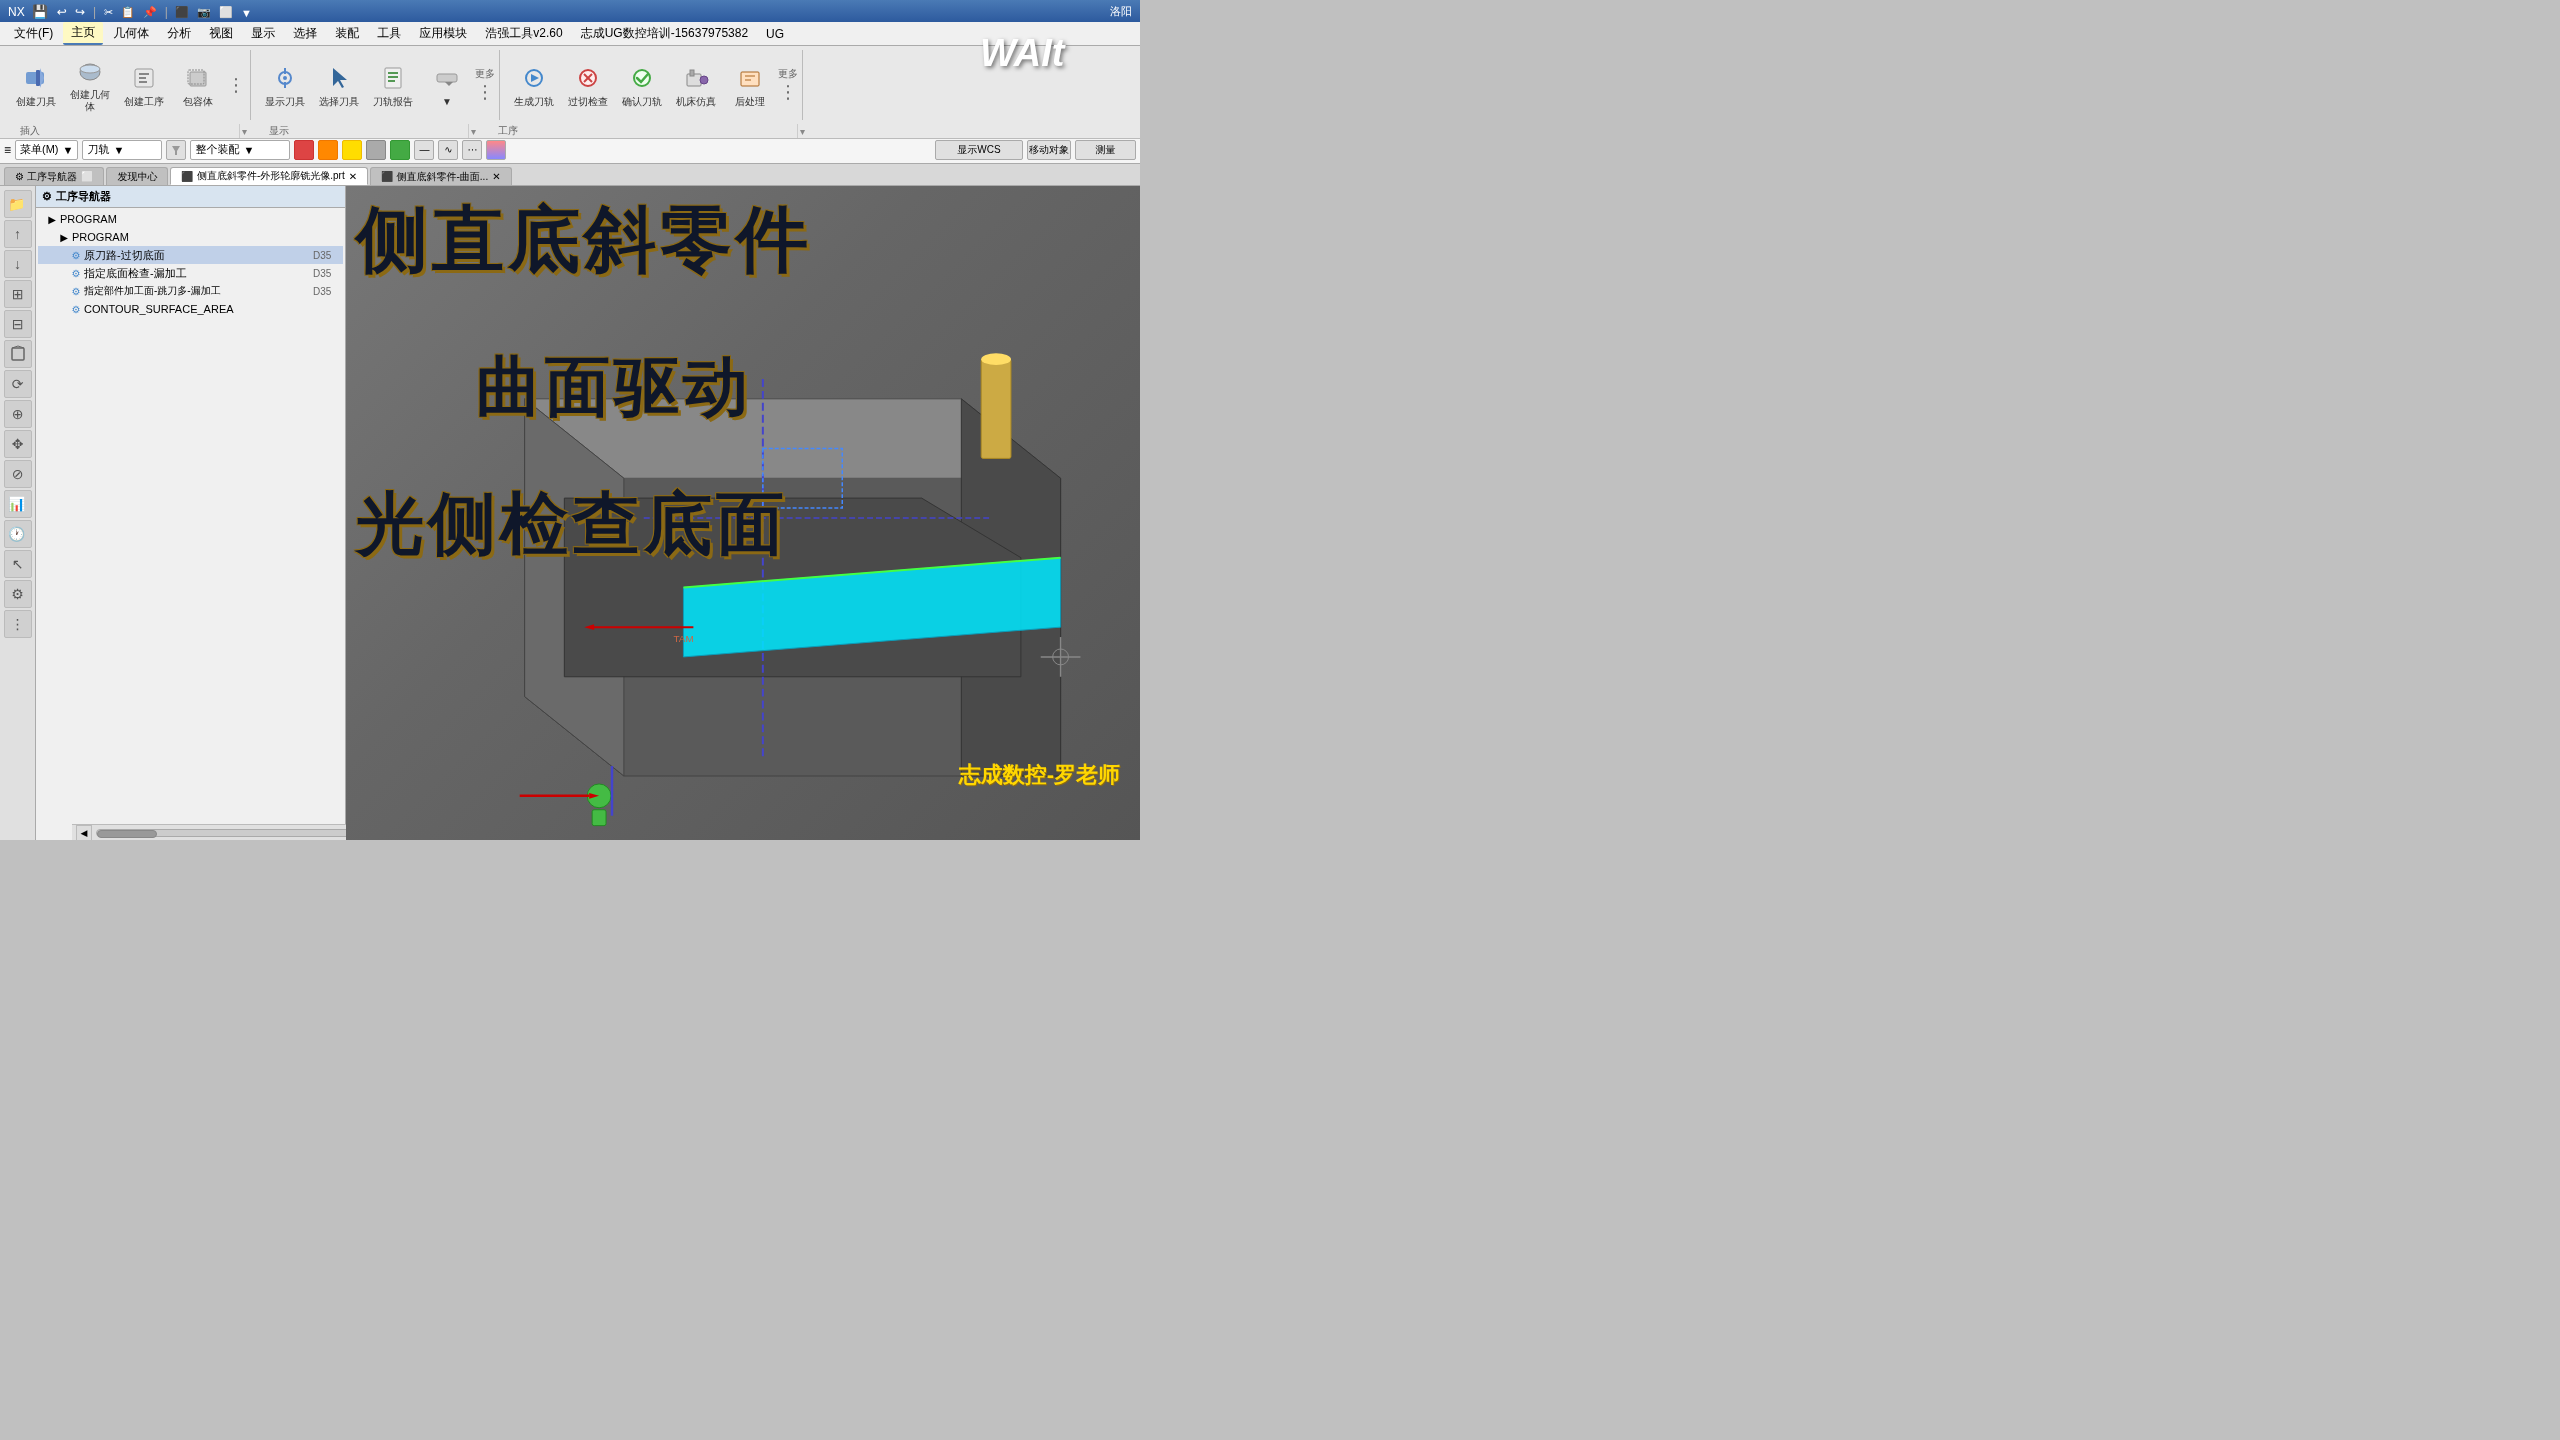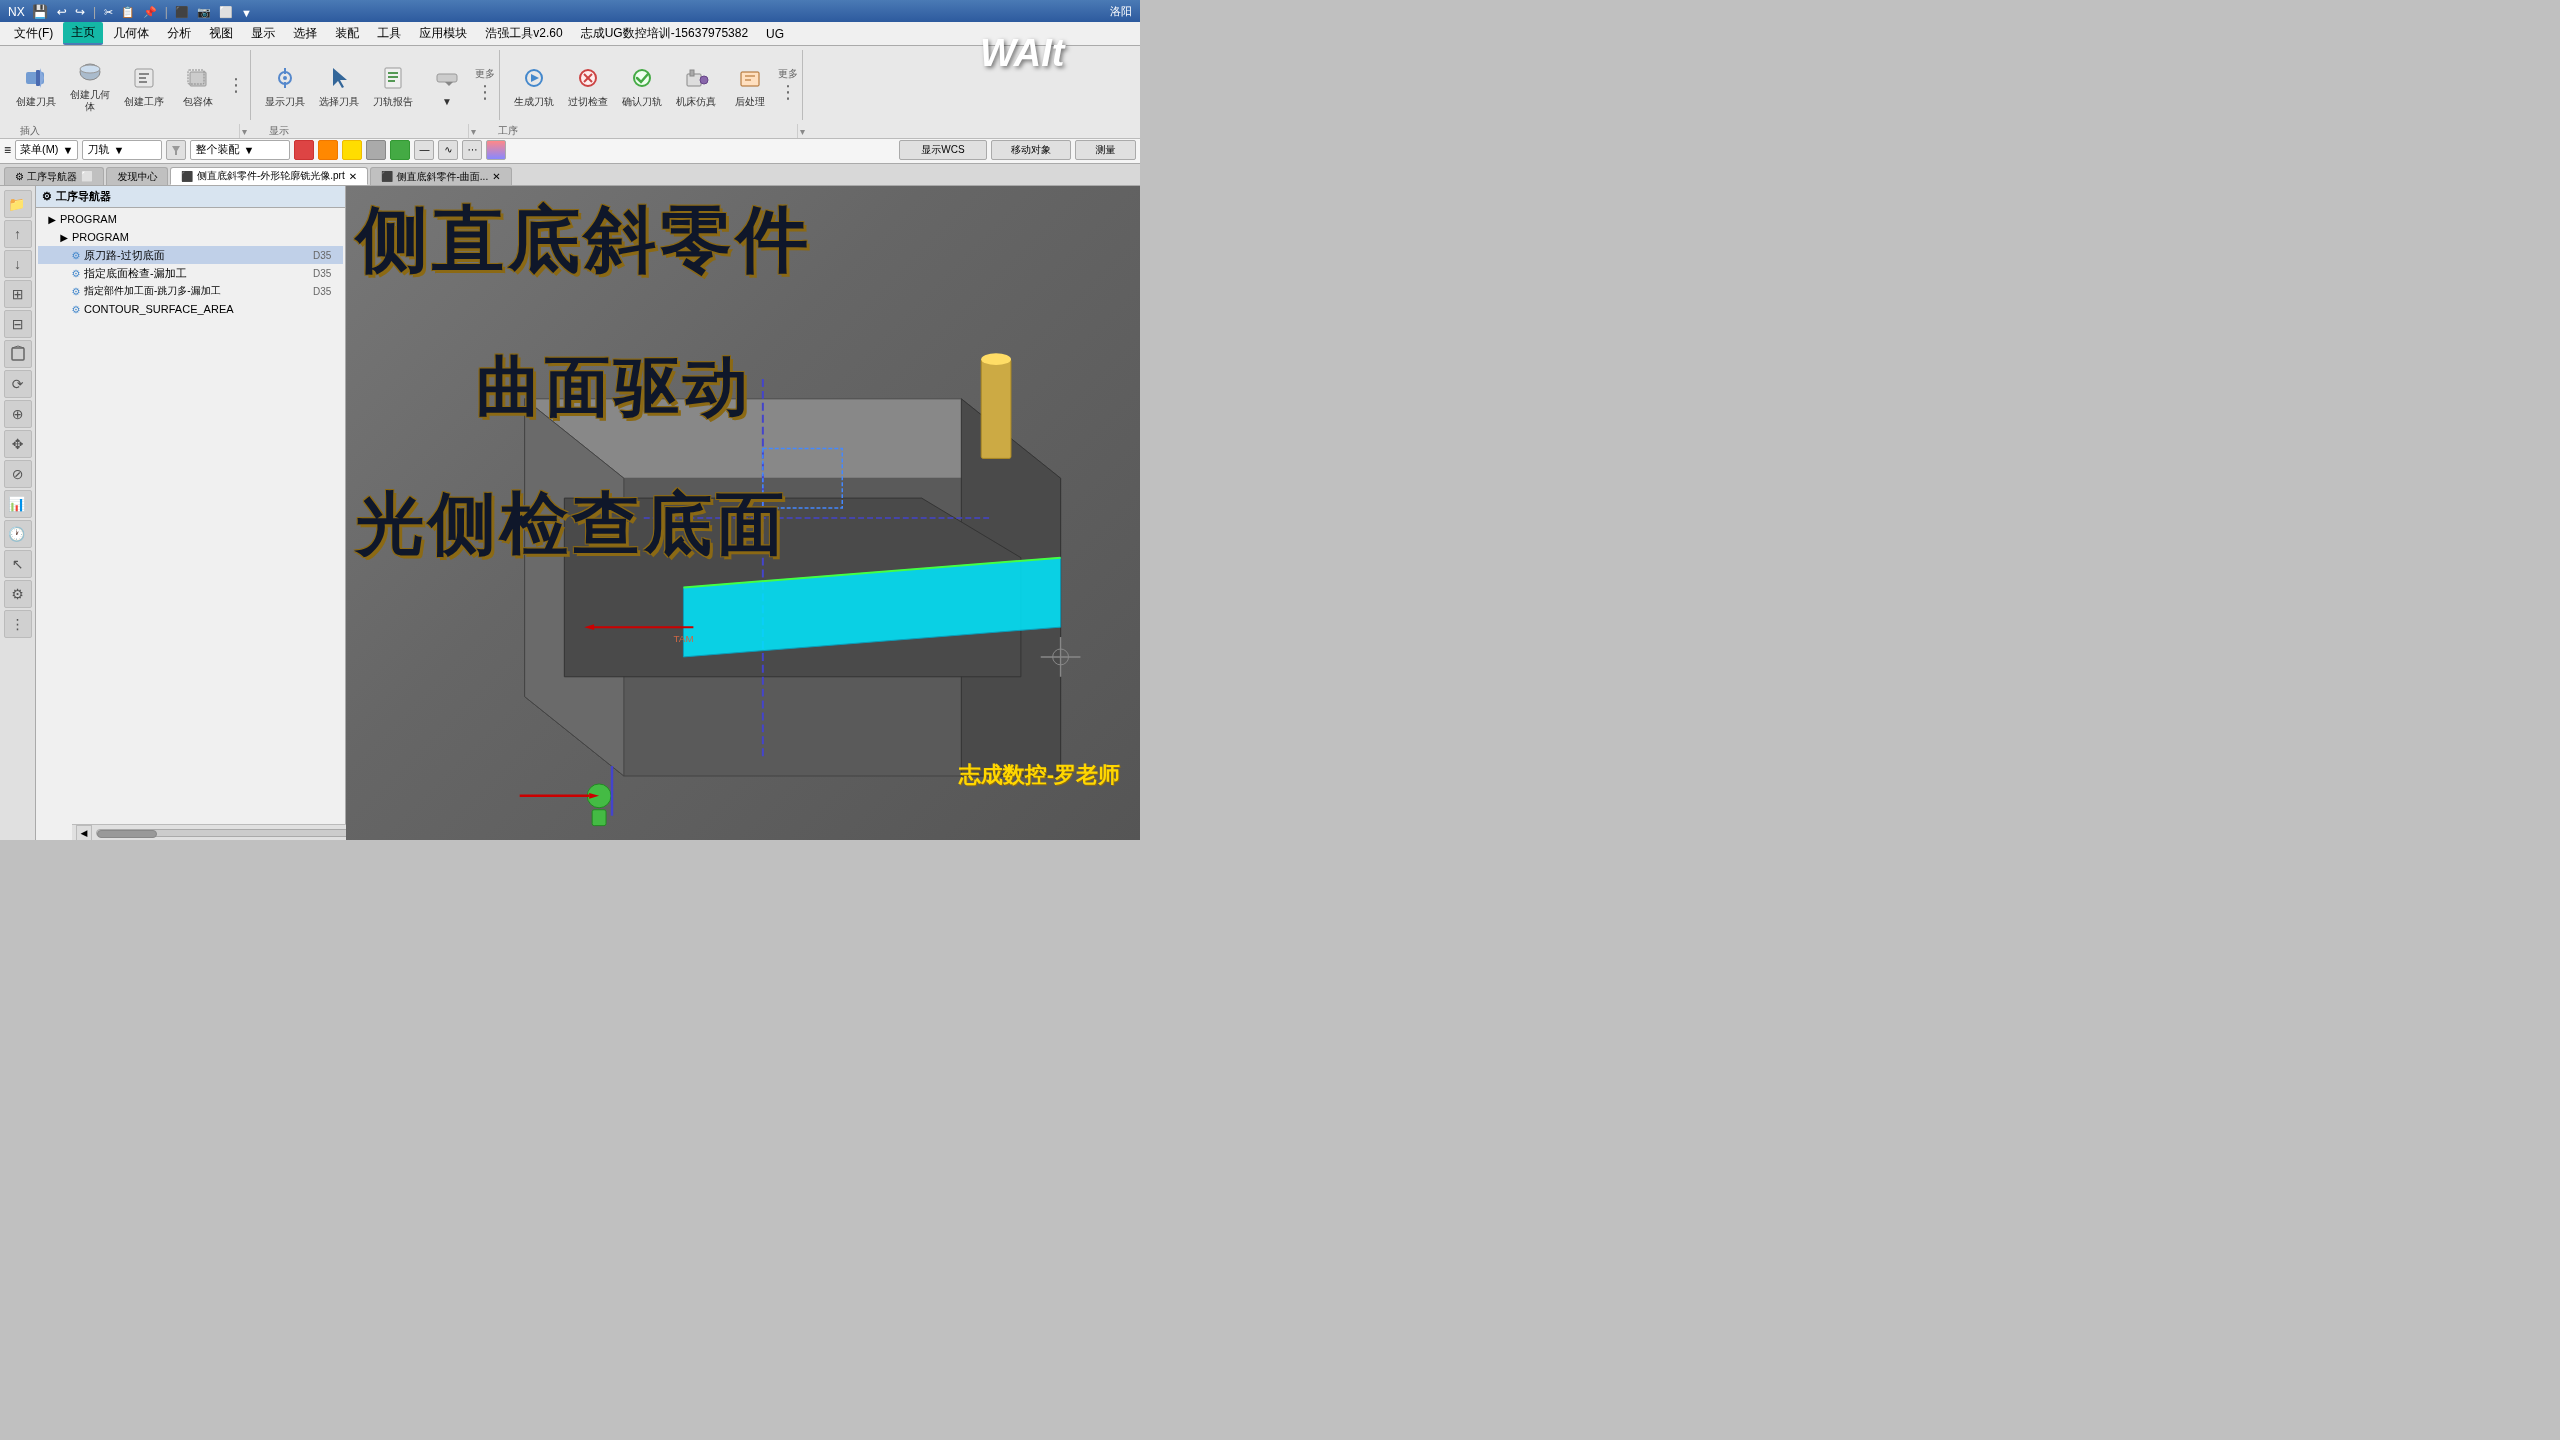--- a/index.html
+++ b/index.html
@@ -36,21 +36,21 @@
       padding: 0 6px;
       gap: 2px;
       border-bottom: 1px solid #aaa;
       font-size: 12px;
     }
     .menu-item {
       padding: 2px 8px;
       cursor: pointer;
       border-radius: 2px;
     }
-    .menu-item.active { background: #14b8a6; color: #000; border-bottom: 2px solid #4a7ab5; }
+    .menu-item.active { background: #fef9c3; color: #000; border-bottom: 2px solid #4a7ab5; }
 
     
     #toolbar {
       height: 90px;
       background: #e8e8e8;
       border-bottom: 1px solid #aaa;
       display: flex;
       flex-direction: column;
     }
     #toolbar-row1 {
@@ -595,21 +595,21 @@
   <div class="cmd-btn" style="background:#ff8800;border-color:#ee7700;"></div>
   <div class="cmd-btn" style="background:#ffdd00;border-color:#eebb00;"></div>
   <div class="cmd-btn" style="background:#aaaaaa;border-color:#888888;"></div>
   <div class="cmd-btn" style="background:#44aa44;border-color:#339933;"></div>
   <div class="cmd-btn">—</div>
   <div class="cmd-btn">∿</div>
   <div class="cmd-btn">⋯</div>
   <div class="cmd-btn" style="background:linear-gradient(#f88,#88f)"></div>
   <div style="flex:1;"></div>
   <div class="cmd-btn" style="width:88px;font-size:10px;">显示WCS</div>
-  <div class="cmd-btn" style="width:80px;font-size:10px;">移动对象</div>
+  <div class="cmd-btn" style="width:44px;font-size:10px;">移动对象</div>
   <div class="cmd-btn" style="width:61px;font-size:10px;">测量</div>
 </div>
 
 <div id="tabs-row">
   <div class="tab">
     <span style="margin-right:3px;font-size:10px;">⚙</span>
     <span>工序导航器</span>
     <span style="margin-left:4px;font-size:10px;">⬜</span>
   </div>
   <div class="tab">

